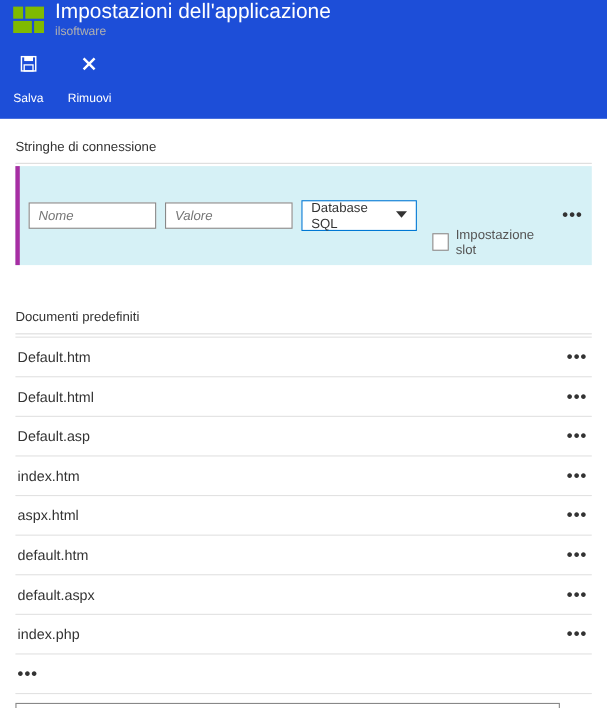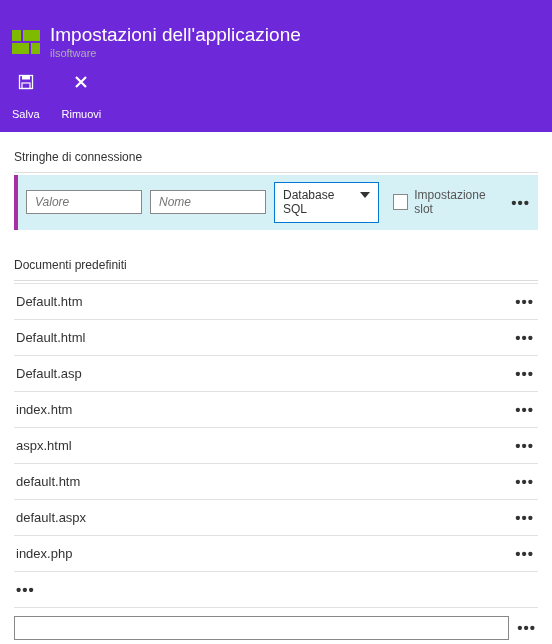--- a/index.html
+++ b/index.html
@@ -8,23 +8,23 @@
       box-sizing: border-box;
       font-family: "Segoe UI", -apple-system, sans-serif;
     }
     body {
       width: 552px;
       height: 644px;
       background: #fff;
       overflow: hidden;
     }
     .header {
-      background: #6d28d9;
+      background: #1d4ed8;
       color: #fff;
-      padding: 24px 12px 12px 12px;
+      padding: 0 12px 12px 12px;
     }
     .header-top {
       display: flex;
       align-items: center;
       gap: 10px;
       margin-bottom: 10px;
     }
     .app-icon {
       width: 28px;
       height: 24px;
@@ -79,21 +79,21 @@
       padding: 12px 14px;
     }
     .section-title {
       font-size: 12px;
       font-weight: 400;
       color: #333;
       margin-bottom: 8px;
       margin-top: 6px;
     }
     .section-title.spaced {
-      margin-top: 28px;
+      margin-top: 40px;
     }
     .divider {
       border: none;
       border-top: 1px solid #dcdcdc;
       margin: 2px 0;
     }
     .no-result {
       font-size: 13px;
       color: #444;
       padding: 10px 2px 12px 2px;
@@ -112,21 +112,21 @@
       height: 24px;
       padding: 0 8px;
       font-size: 12px;
       font-style: italic;
       color: #aaa;
       width: 116px;
     }
     .conn-select {
       border: 1px solid #0078d4;
       background: #fff;
-      height: 41px;
+      height: 28px;
       padding: 0 24px 0 8px;
       font-size: 12px;
       color: #333;
       width: 110px;
       position: relative;
       display: flex;
       align-items: center;
       cursor: pointer;
     }
     .conn-select::after {
@@ -138,20 +138,21 @@
       border-right: 5px solid transparent;
       border-top: 6px solid #333;
     }
     .conn-check {
       display: flex;
       align-items: center;
       gap: 6px;
       color: #555;
       font-size: 12px;
       margin-left: 6px;
+      margin-top: 48px;
     }
     .conn-checkbox {
       width: 16px;
       height: 16px;
       border: 1px solid #888;
       background: #fff;
     }
     .conn-more {
       margin-left: auto;
       font-weight: 700;
@@ -240,22 +241,22 @@
     </div>
   </div>
 </div>
 
 <div class="content">
 
   <div class="section-title">Stringhe di connessione</div>
   <hr class="divider">
 
   <div class="conn-row">
+    <input class="conn-input" placeholder="Nome" style="">
     <input class="conn-input" placeholder="Valore" style="">
-    <input class="conn-input" placeholder="Nome" style="">
     <div class="conn-select">
       <span>Database SQL</span>
     </div>
     <label class="conn-check">
       <span class="conn-checkbox"></span>
       <span>Impostazione slot</span>
     </label>
     <span class="conn-more">•••</span>
   </div>
 

